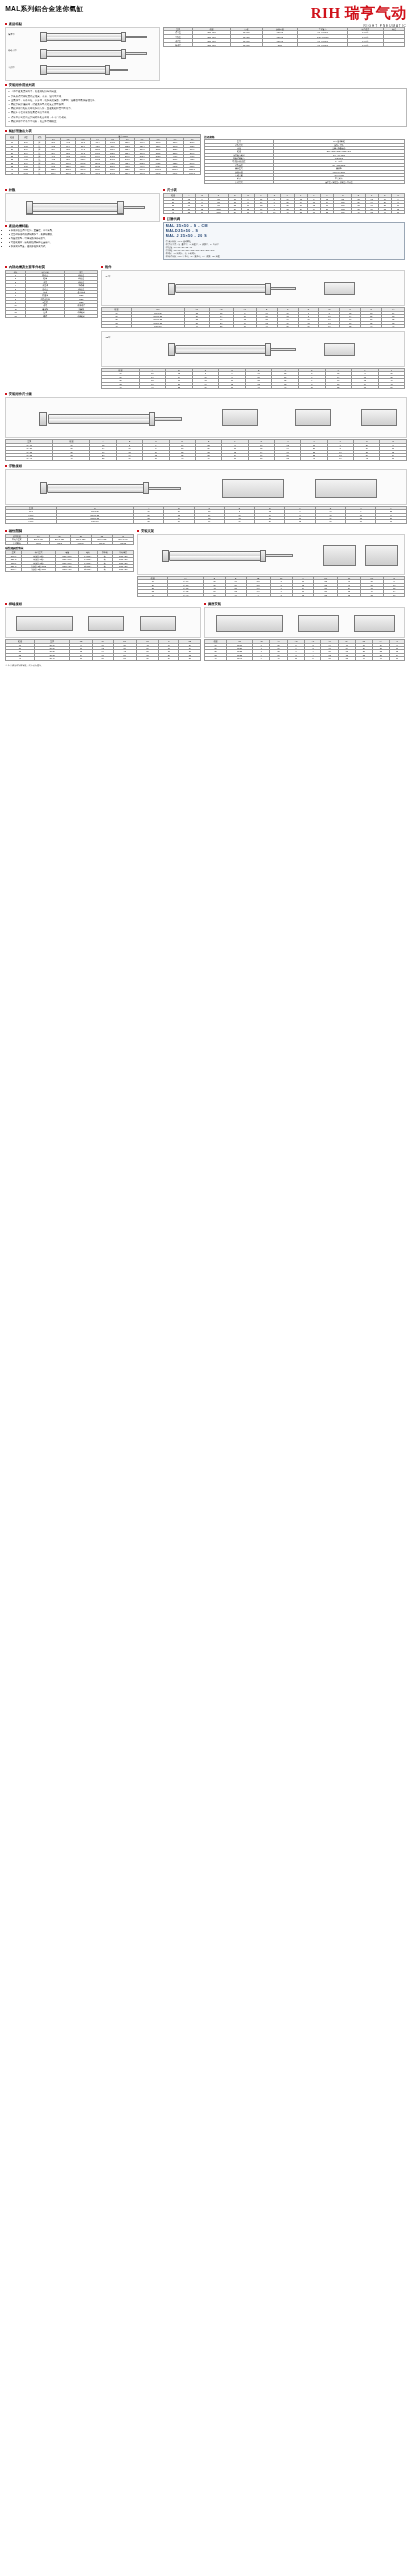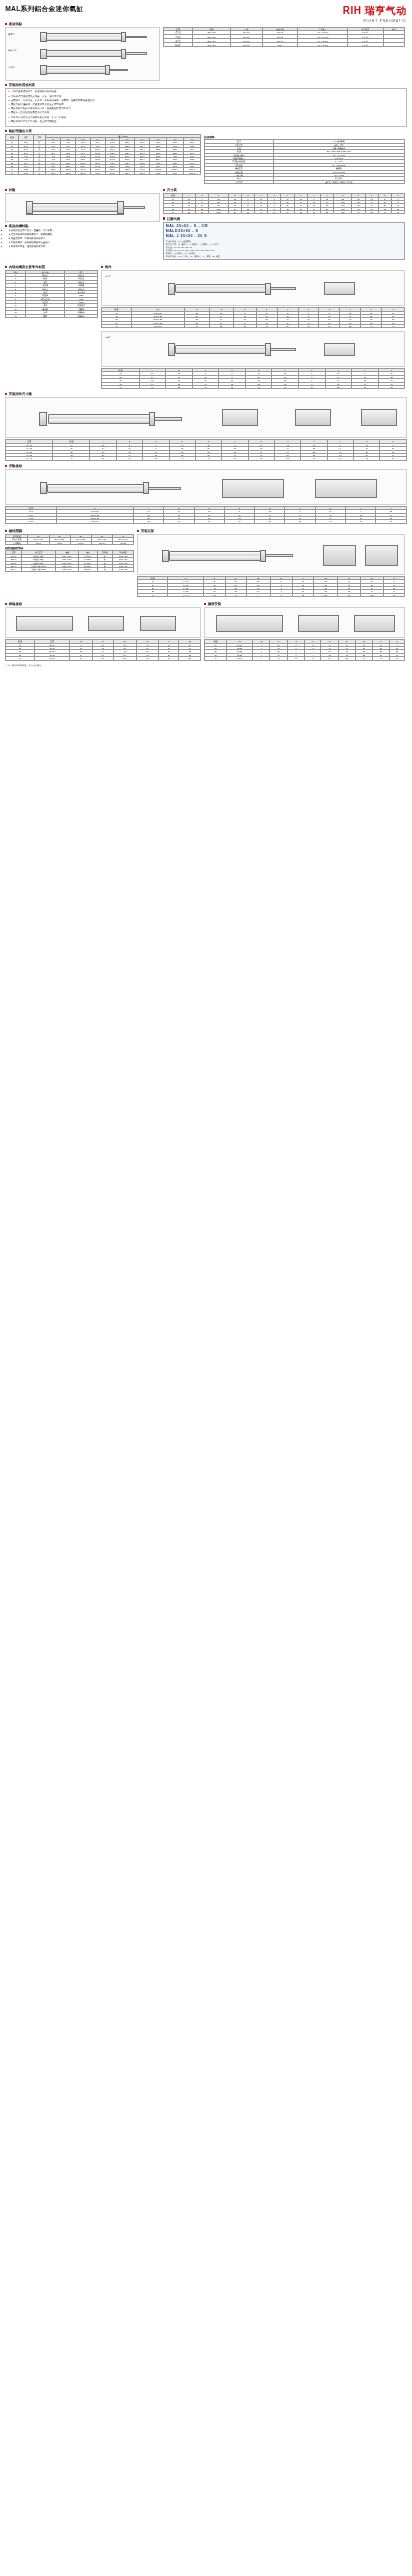--- a/index.html
+++ b/index.html
@@ -10,21 +10,21 @@
     font-family: "Liberation Sans", sans-serif;
     font-size: 2.6px;
     color: #222;
   }
   .page { width: 412px; position: relative; padding: 4.1px 5.2px 10.3px 5.2px; }
 
   
   .header { display:flex; align-items:flex-start; justify-content:space-between; height:15.5px; }
   .main-title { font-size: 6.7px; font-weight: bold; color:#111; letter-spacing:0.3px; padding-top:1px; }
   .brand { text-align:right; }
-  .brand-logo { font-size:10px; font-weight:bold; color:#d0121b; letter-spacing:0.5px; }
+  .brand-logo { font-size:15px; font-weight:bold; color:#d0121b; letter-spacing:0.5px;font-family:Liberation Serif, serif; }
   .brand-sub { font-size:3.1px; color:#444; letter-spacing:1px; margin-top:0.5px; }
 
   
   .sec-title { display:flex; align-items:center; gap:1.5px; font-size:3.3px; font-weight:bold; color:#111; margin:2.1px 0 1px 0;}
   .sec-title::before { content:""; display:inline-block; width:2.1px; height:2.1px; background:#d0121b; }
   .box { border:0.5px solid #b9b9b9; background:#fff; }
   .rowflex { display:flex; gap:3.1px; }
 
   
   table { border-collapse: collapse; width:100%; font-size:2.1px; }

